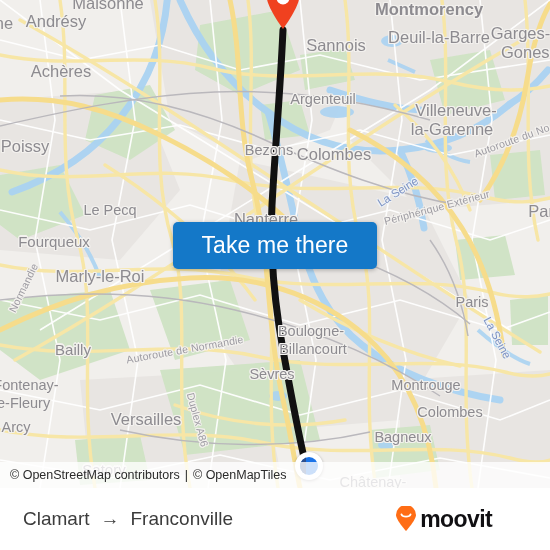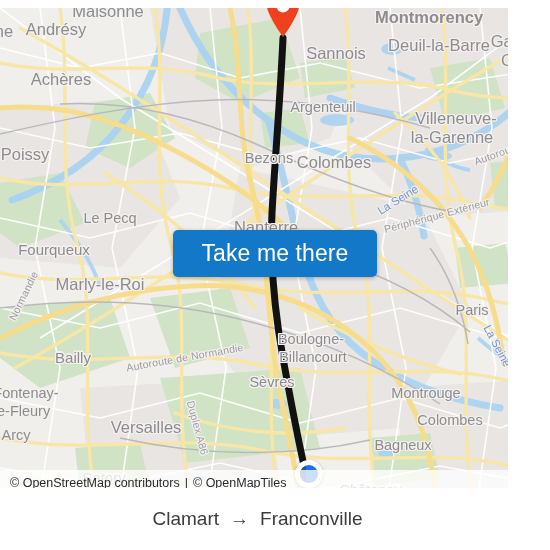--- a/index.html
+++ b/index.html
@@ -13,22 +13,22 @@
   #app {
     position: relative;
     width: 550px;
     height: 550px;
     overflow: hidden;
     background: #ffffff;
   }
   
   #map {
     position: absolute;
-    left: 0; top: 8px;
-    width: 508px;
+    left: 0; top: 0;
+    width: 550px;
     height: 488px;
     overflow: hidden;
     background: #e9e6e2;
   }
   #map svg.maplayer {
     position: absolute;
     left: 0; top: 0;
     width: 550px;
     height: 488px;
     display: block;
@@ -132,21 +132,21 @@
   
   #footer {
     position: absolute;
     left: 0;
     top: 488px;
     width: 514px;
     height: 62px;
     background: #ffffff;
     display: flex;
     align-items: center;
-    justify-content: center;
+    justify-content: space-between;
     padding: 0 22px 0 23px;
     box-sizing: border-box;
   }
   #route-summary {
     display: flex;
     align-items: center;
     gap: 10px;
     font-size: 19px;
     color: #3c3c3c;
   }
@@ -352,15 +352,22 @@
       <span>© OpenMapTiles</span>
     </div>
   </div>
 
   <div id="footer">
     <div id="route-summary">
       <span>Clamart</span>
       <span class="arrow">→</span>
       <span>Franconville</span>
     </div>
+    <div id="brand">
+      <svg width="24" height="26" viewBox="0 0 24 26">
+        <path d="M12 25 C12 25 22 14 22 9 A10 10 0 1 0 2 9 C2 14 12 25 12 25 Z" fill="#ff6d15"></path>
+        <path d="M7.5 8.5 C8.6 11.4 15.4 11.4 16.5 8.5" stroke="#ffffff" stroke-width="1.9" fill="none" stroke-linecap="round"></path>
+      </svg>
+      <span class="wordmark">moovit</span>
+    </div>
   </div>
 
 </div>
 
 </body></html>

